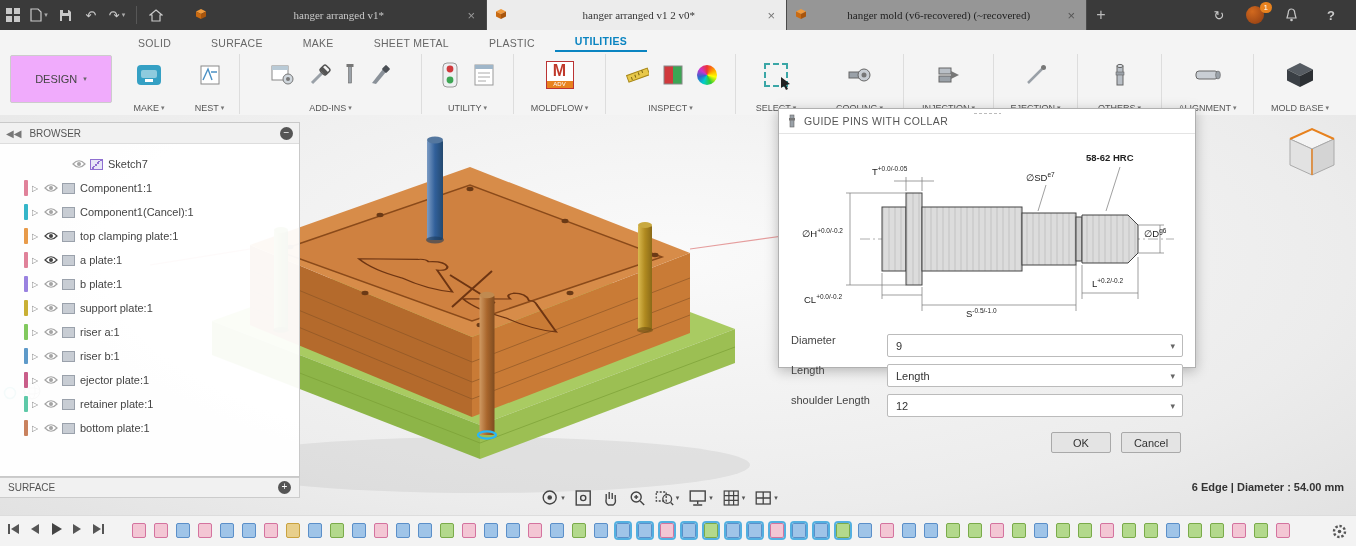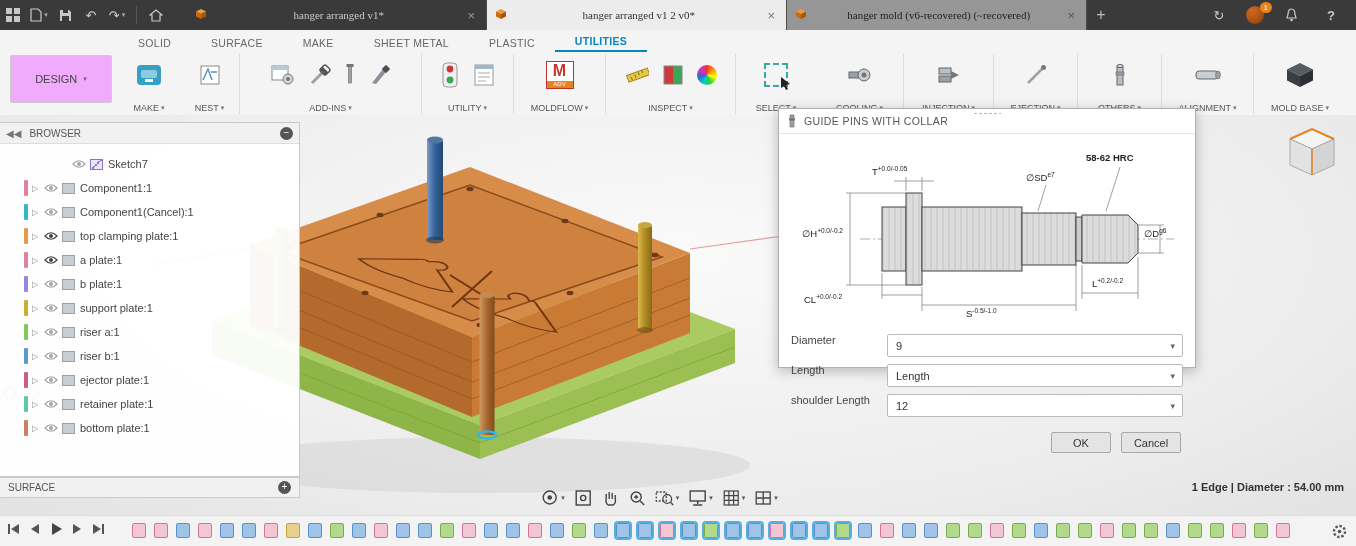--- a/index.html
+++ b/index.html
@@ -579,21 +579,21 @@
       <span class="nav-ic">
           <svg width="18" height="18" viewBox="0 0 18 18" fill="none" stroke="#444" stroke-width="1.3">
             <rect x="2" y="3" width="14" height="12"></rect>
             <line x1="9" y1="3" x2="9" y2="15"></line>
             <line x1="2" y1="9" x2="16" y2="9"></line>
           </svg>
           <span class="caret" style="color:#555">▾</span>
         </span>
     </div>
 
-    <div class="status-info">1 Edge | Diameter : 54.00 mm</div>
+    <div class="status-info">6 Edge | Diameter : 54.00 mm</div>
   </div>
 
   <div class="browser">
     <div class="b-head">
       <span class="chev">◀◀</span>
       <span>BROWSER</span>
       <span class="circle-btn">−</span>
     </div>
     <div class="b-rows">
 

